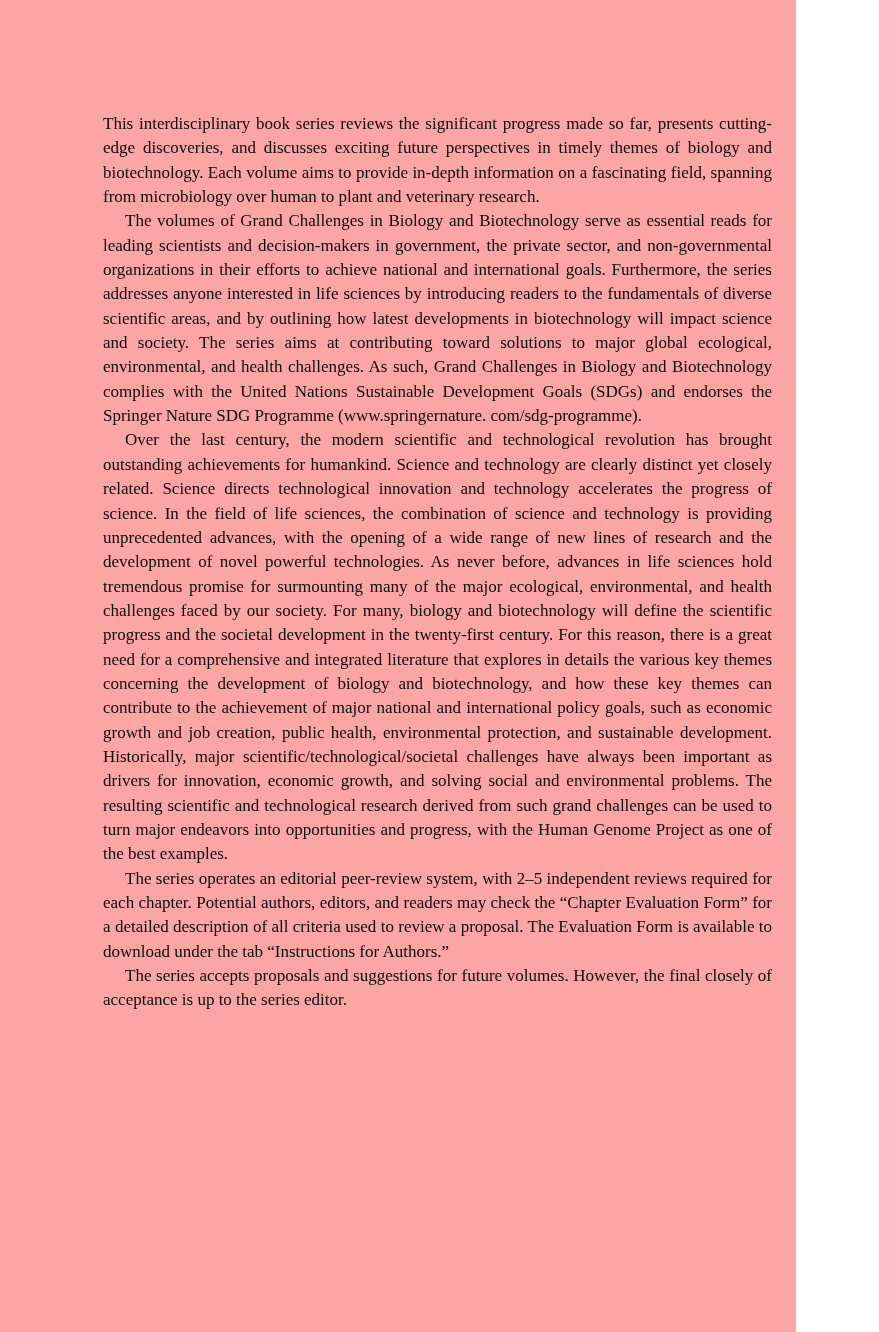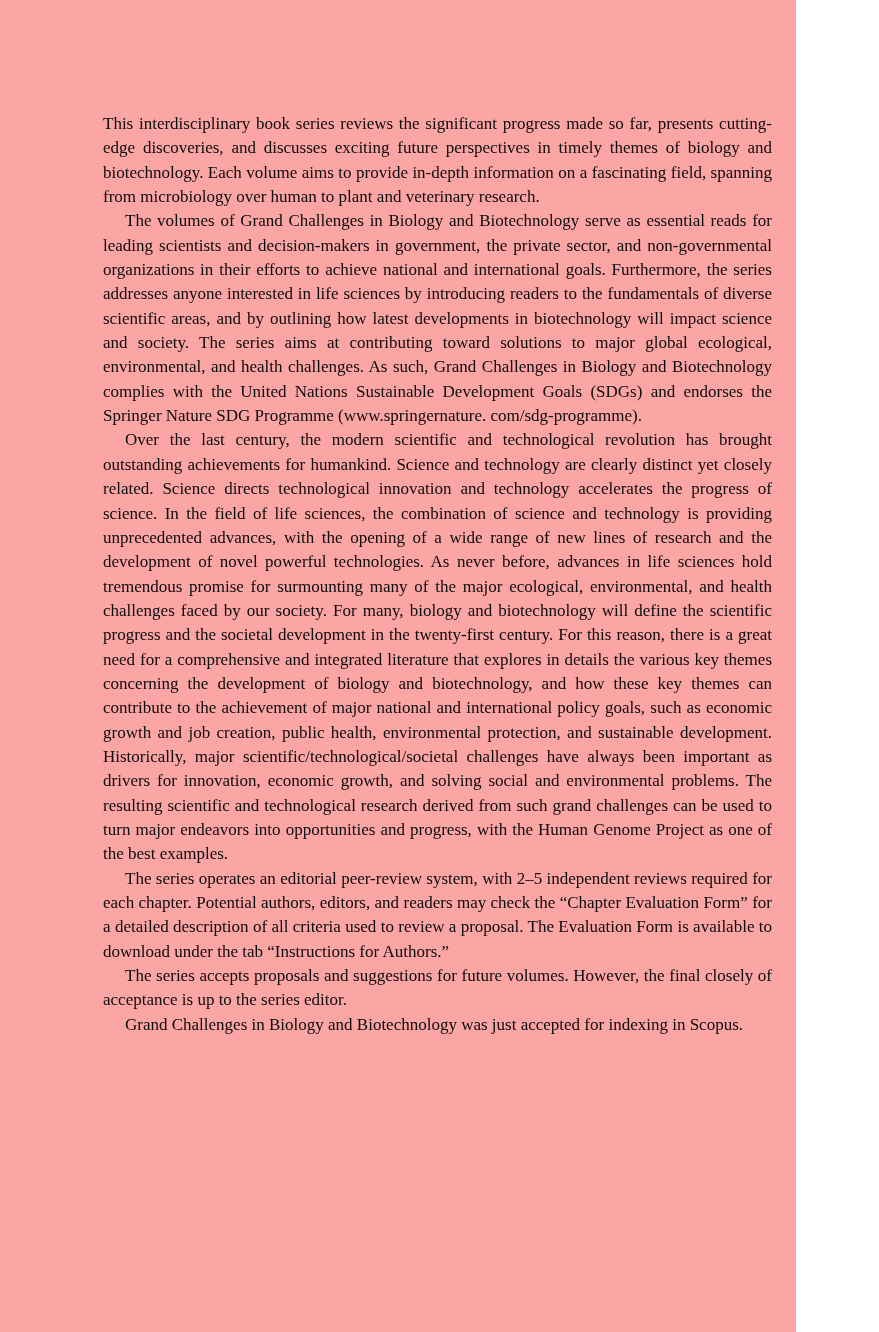--- a/index.html
+++ b/index.html
@@ -39,15 +39,14 @@
 </head>
 <body>
 
 <div class="page">
   <div class="text-block">
     <p class="no-indent">This interdisciplinary book series reviews the significant progress made so far, presents cutting-edge discoveries, and discusses exciting future perspectives in timely themes of biology and biotechnology. Each volume aims to provide in-depth information on a fascinating field, spanning from microbiology over human to plant and veterinary research.</p>
     <p>The volumes of Grand Challenges in Biology and Biotechnology serve as essential reads for leading scientists and decision-makers in government, the private sector, and non-governmental organizations in their efforts to achieve national and international goals. Furthermore, the series addresses anyone interested in life sciences by introducing readers to the fundamentals of diverse scientific areas, and by outlining how latest developments in biotechnology will impact science and society. The series aims at contributing toward solutions to major global ecological, environmental, and health challenges. As such, Grand Challenges in Biology and Biotechnology complies with the United Nations Sustainable Development Goals (SDGs) and endorses the Springer Nature SDG Programme (www.springernature. com/sdg-programme).</p>
     <p>Over the last century, the modern scientific and technological revolution has brought outstanding achievements for humankind. Science and technology are clearly distinct yet closely related. Science directs technological innovation and technology accelerates the progress of science. In the field of life sciences, the combination of science and technology is providing unprecedented advances, with the opening of a wide range of new lines of research and the development of novel powerful technologies. As never before, advances in life sciences hold tremendous promise for surmounting many of the major ecological, environmental, and health challenges faced by our society. For many, biology and biotechnology will define the scientific progress and the societal development in the twenty-first century. For this reason, there is a great need for a comprehensive and integrated literature that explores in details the various key themes concerning the development of biology and biotechnology, and how these key themes can contribute to the achievement of major national and international policy goals, such as economic growth and job creation, public health, environmental protection, and sustainable development. Historically, major scientific/technological/societal challenges have always been important as drivers for innovation, economic growth, and solving social and environmental problems. The resulting scientific and technological research derived from such grand challenges can be used to turn major endeavors into opportunities and progress, with the Human Genome Project as one of the best examples.</p>
     <p>The series operates an editorial peer-review system, with 2–5 independent reviews required for each chapter. Potential authors, editors, and readers may check the “Chapter Evaluation Form” for a detailed description of all criteria used to review a proposal. The Evaluation Form is available to download under the tab “Instructions for Authors.”</p>
     <p>The series accepts proposals and suggestions for future volumes. However, the final closely of acceptance is up to the series editor.</p>
-    <p>Grand Challenges in Biology and Biotechnology was just accepted for indexing in Scopus.</p>
   </div>
 </div>
 
 </body></html>

